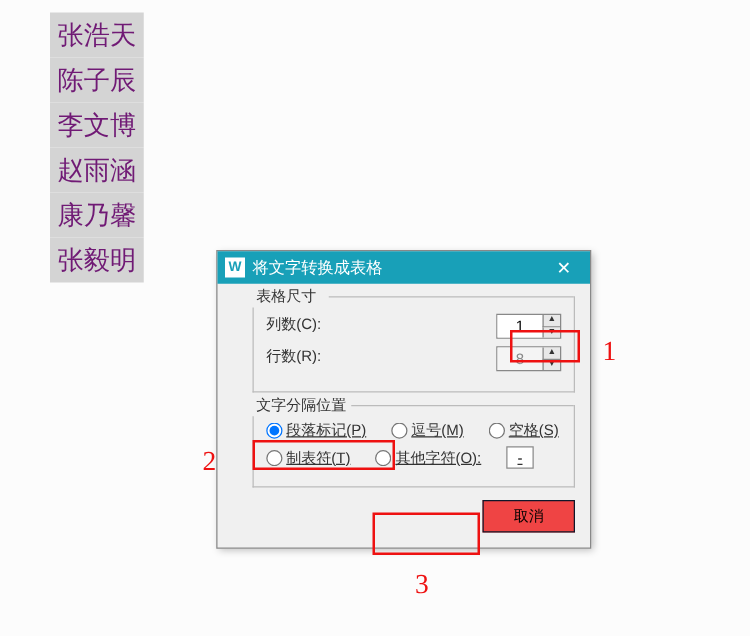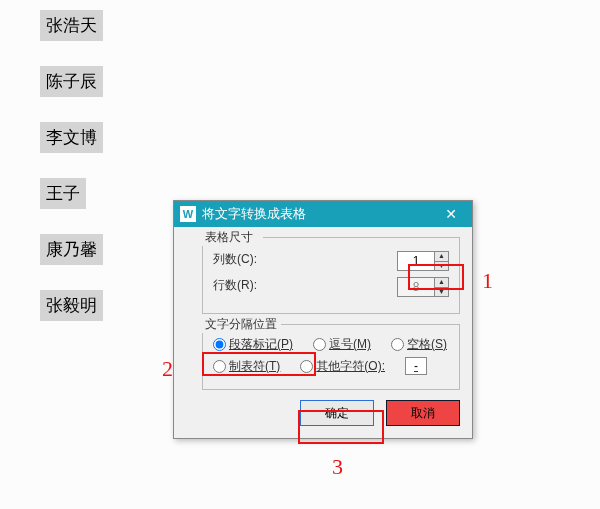--- a/index.html
+++ b/index.html
@@ -21,23 +21,23 @@
   .cursor-mark {
     position: absolute;
     left: 45px;
     top: 5px;
     color: #999;
     font-size: 18px;
   }
   .name-item {
     background: #d4d4d4;
     padding: 4px 6px;
-    margin-bottom: 25px;
-    font-size: 17px;
-    color: #000000;
+    margin-bottom: 0;
+    font-size: 21px;
+    color: #701a75;
     display: inline-block;
   }
   .name-row { display:block; }
   .dialog {
     position: absolute;
     left: 173px;
     top: 200px;
     width: 300px;
     background: #f0f0f0;
     border: 1px solid #888;
@@ -160,21 +160,21 @@
 </style>
 </head>
 <body>
 
 <span class="cursor-mark">⌐</span>
 
 <div class="doc-area">
   <span class="name-row"><span class="name-item">张浩天</span></span>
   <span class="name-row"><span class="name-item">陈子辰</span></span>
   <span class="name-row"><span class="name-item">李文博</span></span>
-  <span class="name-row"><span class="name-item">王子</span></span>
+  <span class="name-row"><span class="name-item">赵雨涵</span></span>
   <span class="name-row"><span class="name-item">康乃馨</span></span>
   <span class="name-row"><span class="name-item">张毅明</span></span>
 </div>
 
 <div class="dialog">
   <div class="titlebar">
     <span class="logo">W</span>
     <span>将文字转换成表格</span>
     <span class="spacer"></span>
     <span class="close">✕</span>
@@ -229,21 +229,20 @@
           <label class="radio-item">
             <input type="radio" name="sep" style="">
             <span>其他字符(O):</span>
           </label>
           <input class="other-input" value="-" style="">
         </div>
       </div>
     </fieldset>
 
     <div class="button-row">
-      <button class="btn primary">确定</button>
       <button class="btn">取消</button>
     </div>
   </div>
 </div>
 
 <div class="annot" style="left:408px; top:264px; width:56px; height:26px;"></div>
 <span class="annot-label" style="left:482px; top:268px;">1</span>
 
 <div class="annot" style="left:202px; top:352px; width:114px; height:24px;"></div>
 <span class="annot-label" style="left:162px; top:356px;">2</span>

